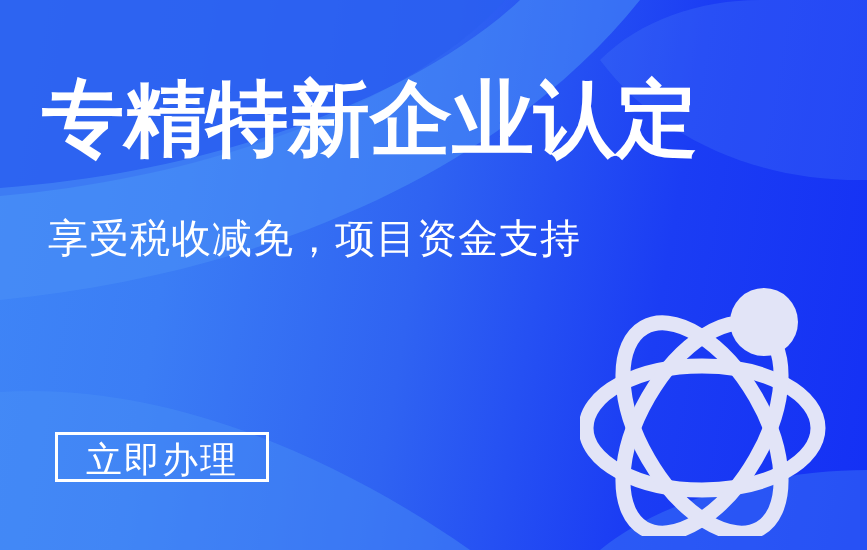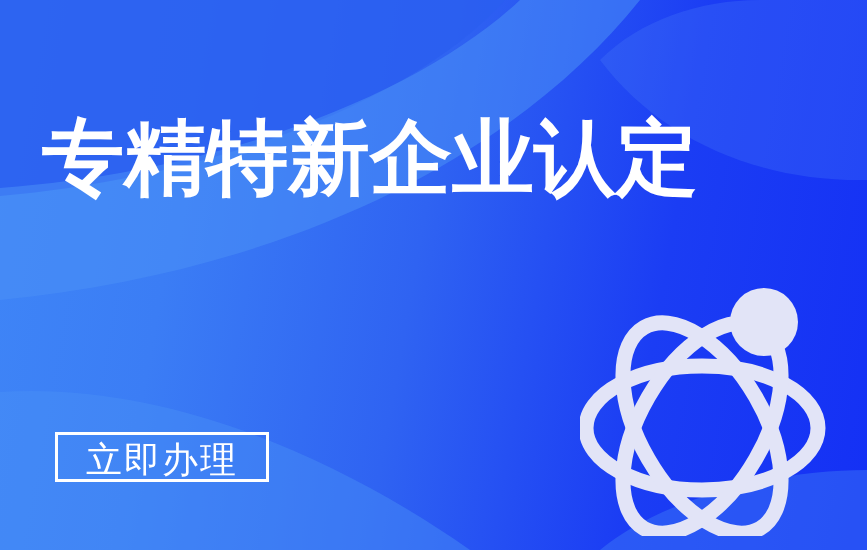--- a/index.html
+++ b/index.html
@@ -39,21 +39,20 @@
     position: absolute;
     left: 42px;
     top: 78px;
     font-size: 82px;
     line-height: 1;
     font-weight: bold;
     color: #ffffff;
     letter-spacing: 0px;
     white-space: nowrap;
     font-family: "DejaVu Sans", "Liberation Sans", sans-serif;
-    margin-top: 39px;
   }
 
   .subtitle {
     position: absolute;
     left: 48px;
     top: 214px;
     font-size: 40px;
     line-height: 1.2;
     font-weight: normal;
     color: #ffffff;
@@ -112,20 +111,21 @@
 
       <path d="M867,0 L867,180 C760,182 660,140 600,60 C640,20 700,0 760,0 Z" fill="#4a7df8" opacity="0.28"></path>
 
       <path d="M867,470 C770,470 660,500 600,550 L867,550 Z" fill="#4a90f6" opacity="0.35"></path>
     </svg>
   </div>
 
   <div class="content">
     <div class="title">专精特新企业认定</div>
 
+    <div class="subtitle">享受税收减免，项目资金支持</div>
 
     <button class="cta-button">立即办理</button>
 
     <div class="atom-icon">
       <svg viewBox="0 0 258 254" aria-hidden="true">
         <g fill="none" stroke="#e2e4f7" stroke-width="15" stroke-linecap="round">
 
           <ellipse cx="122" cy="146" rx="116" ry="62"></ellipse>
 
           <ellipse cx="122" cy="146" rx="116" ry="62" transform="rotate(60 122 146)"></ellipse>

